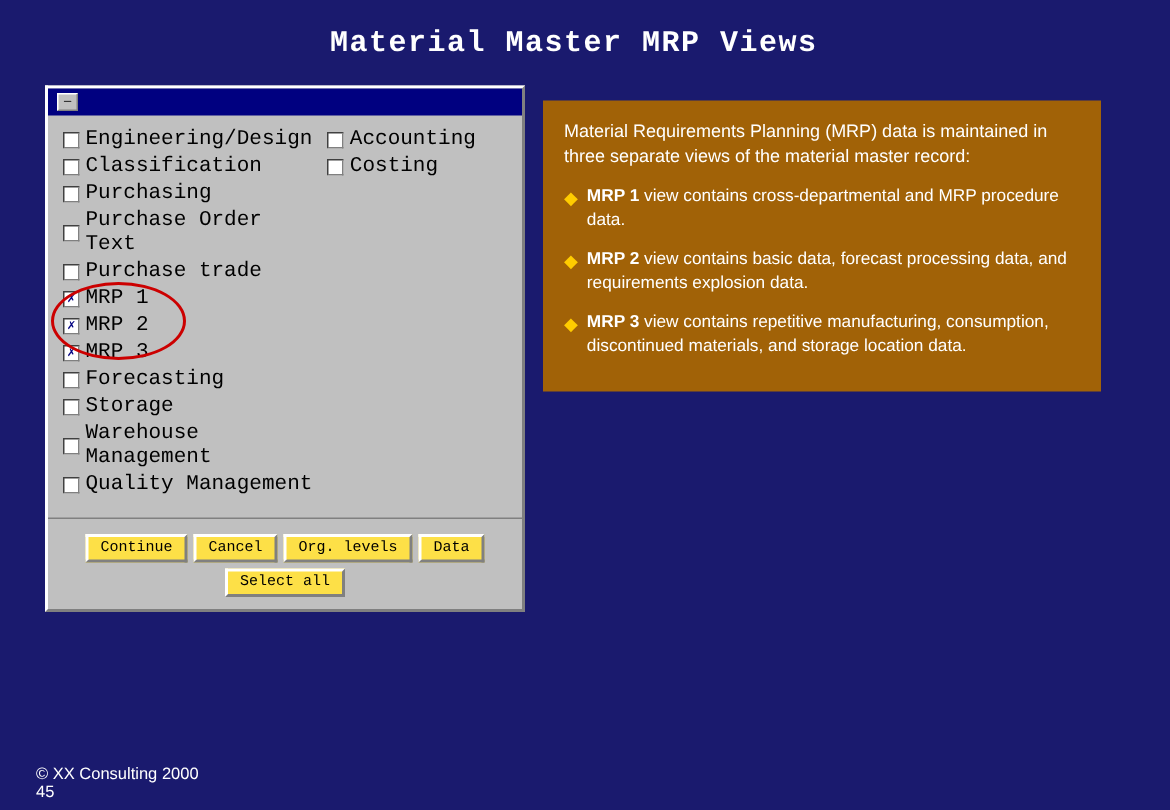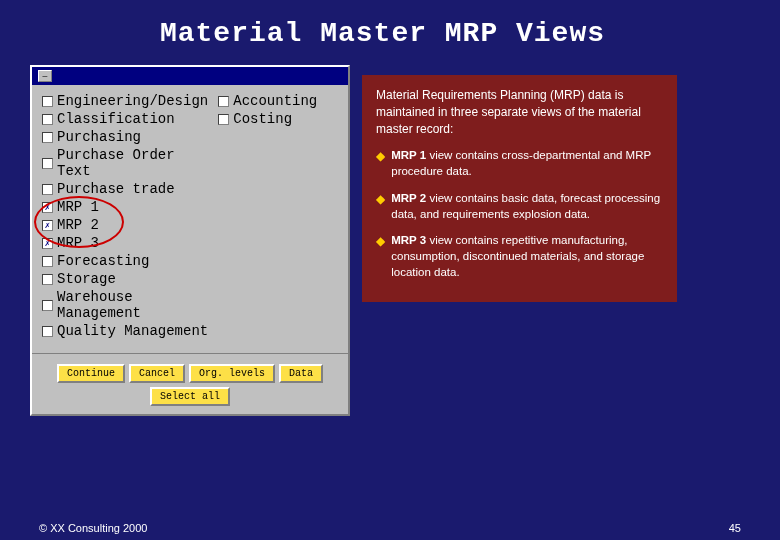--- a/index.html
+++ b/index.html
@@ -8,21 +8,21 @@
       height: 540px;
       background: #1a1a6e;
       font-family: Arial, sans-serif;
       overflow: hidden;
       position: relative;
     }
 
     .slide-title {
       text-align: center;
       color: #ffffff;
-      font-size: 28px;
+      font-size: 20px;
       font-family: 'Courier New', Courier, monospace;
       font-weight: bold;
       padding: 18px 15px 12px 0;
       letter-spacing: 1px;
     }
 
     .main-content {
       display: flex;
       flex-direction: row;
       align-items: flex-start;
@@ -153,24 +153,24 @@
       border-right-color: #808080;
       font-size: 10px;
       font-family: 'Courier New', monospace;
       padding: 2px 8px;
       cursor: pointer;
       color: #000;
     }
 
     
     .info-box {
-      background: #7f1d1d;
+      background: #a16207;
       color: #ffffff;
       padding: 12px 14px;
-      width: 315px;
+      width: 372px;
       font-size: 12px;
       font-family: Arial, sans-serif;
       line-height: 1.4;
       flex-shrink: 0;
       margin-top: 10px;
     }
 
     .info-intro {
       margin-bottom: 10px;
       font-size: 12px;
@@ -195,24 +195,25 @@
       font-weight: bold;
     }
 
     .footer-bar {
       position: absolute;
       bottom: 6px;
       left: 0;
       width: 100%;
       display: flex;
       justify-content: space-between;
-      padding: 0 39px;
+      padding: 0 24px;
       color: #ffffff;
       font-size: 11px;
       font-family: Arial, sans-serif;
+      flex-direction: column;
     }
 
     .dialog-separator {
       height: 1px;
       background: #808080;
       margin: 4px 0;
     }
   </style>
 </head>
 <body>

